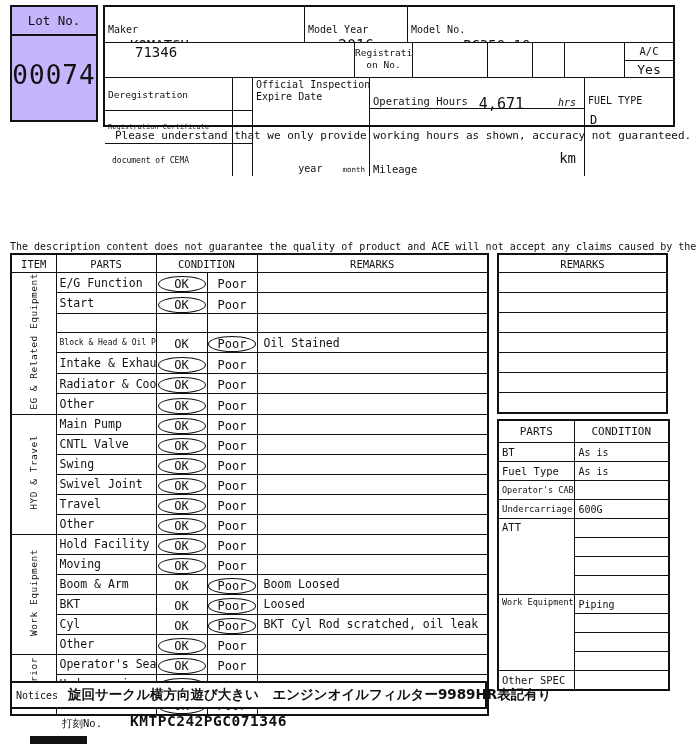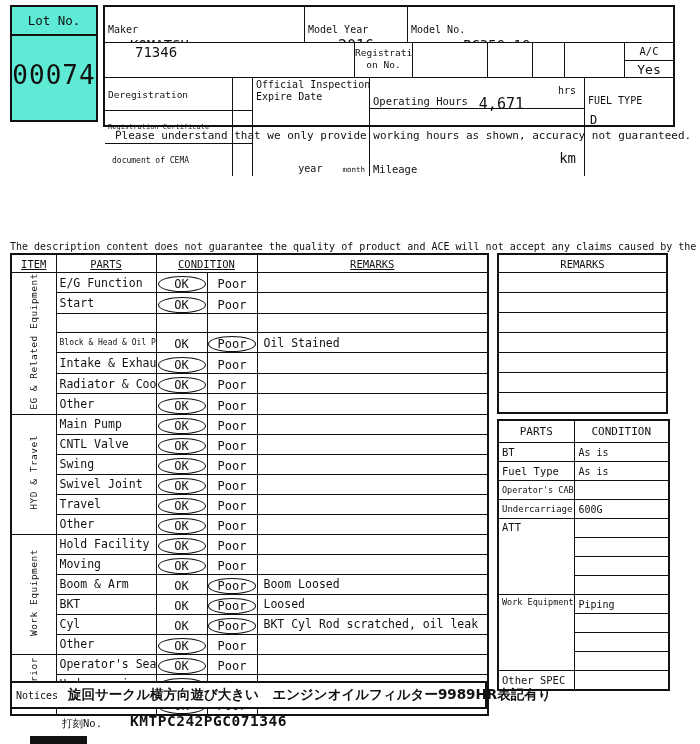--- a/index.html
+++ b/index.html
@@ -1,20 +1,20 @@
 <!DOCTYPE html>
 <html><head>
 <meta charset="utf-8">
 <style>
   html,body{margin:0;padding:0;}
   body{width:700px;height:744px;position:relative;background:#fff;color:#111;
        font-family:"DejaVu Sans Mono","Liberation Mono",monospace;}
   .abs{position:absolute;}
   
-  .lotbox{left:10px;top:5px;width:88px;height:117px;border:2px solid #111;box-sizing:border-box;background:#5eead4;}
+  .lotbox{left:10px;top:5px;width:88px;height:117px;border:2px solid #111;box-sizing:border-box;background:#c4b5fd;}
   .lot-head{height:27px;line-height:27px;text-align:center;border-bottom:2px solid #111;font-size:12.5px;}
   .lot-val{font-size:26px;text-align:center;margin-top:24px;letter-spacing:1px;}
   
   .hdr{left:103px;top:5px;width:572px;height:122px;border:2px solid #111;box-sizing:border-box;display:flex;flex-direction:column;background:#fff;}
   .hrow{display:flex;border-bottom:1px solid #111;box-sizing:border-box;}
   .hrow:last-child{border-bottom:none;flex:1;}
   .hcell{border-right:1px solid #111;box-sizing:border-box;position:relative;overflow:hidden;}
   .hcell.last{border-right:none;flex:1;}
   .lbl{font-size:10px;padding:1px 3px;display:block;white-space:nowrap;margin-top:16px;}
   .r1{height:36px;} .r2{height:35px;}
@@ -32,32 +32,32 @@
   .dbox{width:19px;align-self:stretch;}
   .f95{font-size:9.5px;} .f7{font-size:7px;} .f8{font-size:8px;}
   .oi{width:117px;padding:1px 0 0 3px;}
   .oi-l{font-size:10px;line-height:11.5px;white-space:nowrap;}
   .oi-bottom{position:absolute;bottom:2px;left:0;right:4px;display:flex;justify-content:flex-end;align-items:baseline;gap:20px;}
   .oi-year{font-size:10px;} .oi-month{font-size:7.5px;}
   .op{width:215px;display:flex;flex-direction:column;gap:37px;}
   .oprow{flex:1;position:relative;border-bottom:1px solid #111;box-sizing:border-box;}
   .oprow:last-child{border-bottom:none;}
   .op-val{position:absolute;right:60px;top:17px;font-size:15px;}
-  .op-unit{position:absolute;right:8px;top:7px;font-size:10px;}
+  .op-unit{position:absolute;right:8px;top:19px;font-size:10px;font-style:italic;}
   .op-unit2{position:absolute;right:8px;top:4px;font-size:14px;}
   .fuel-d{font-size:12px;margin:6px 0 0 5px;}
   
   .hours-note{left:115px;top:129px;font-size:11px;white-space:nowrap;}
   .disclaimer{left:10px;top:241px;font-size:10px;white-space:nowrap;}
   
   .maintbl{left:10px;top:253px;}
   table{border-collapse:collapse;table-layout:fixed;background:#fff;}
   .itbl{width:477px;border:2px solid #111;}
   .itbl th,.itbl td{border:1px solid #111;padding:0;overflow:hidden;}
-  .itbl th{height:17px;font-size:10.5px;font-weight:normal;text-decoration:underline;}
+  .itbl th{height:17px;font-size:10.5px;font-weight:normal;}
   .itbl tbody tr{height:18.5px;}
   td.parts{font-size:11.5px;padding-left:3px;white-space:nowrap;}
   td.parts.sm{font-size:8px;}
   td.cond{text-align:center;}
   td.rem{font-size:11.5px;padding-left:6px;white-space:nowrap;}
   td.item-cell{text-align:center;vertical-align:middle;}
   .vlabel{writing-mode:vertical-rl;transform:rotate(180deg);display:inline-block;font-size:9.5px;line-height:1.1;white-space:nowrap;letter-spacing:0.5px;}
   .pill{display:inline-block;min-width:28px;padding:0 9px;font-size:12px;line-height:14px;border:1.6px solid transparent;border-radius:50%;}
   .pill.circled{border-color:#111;}
   

